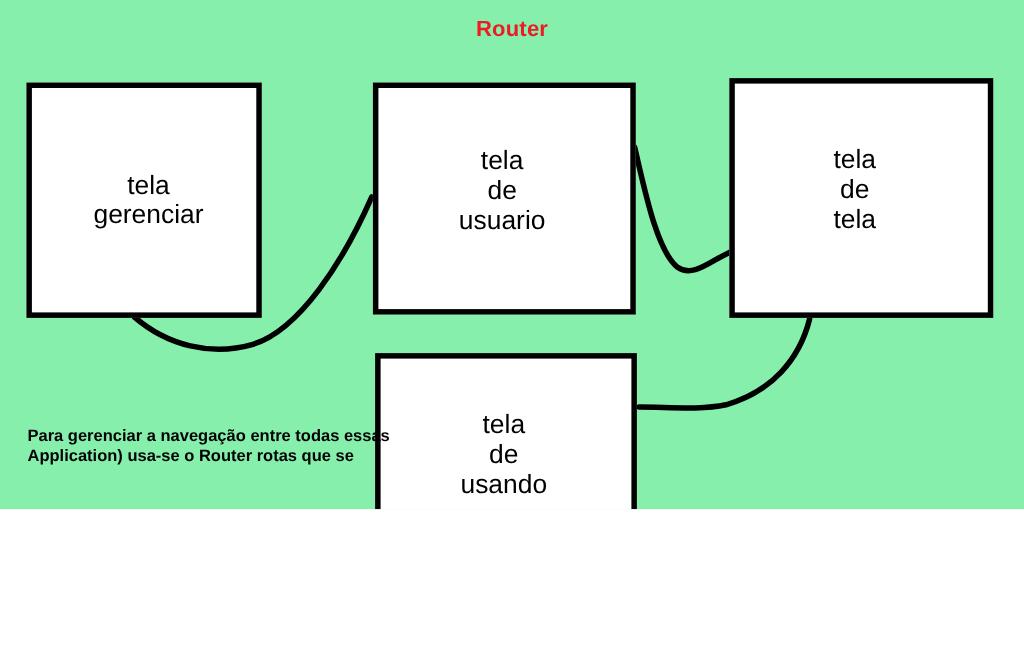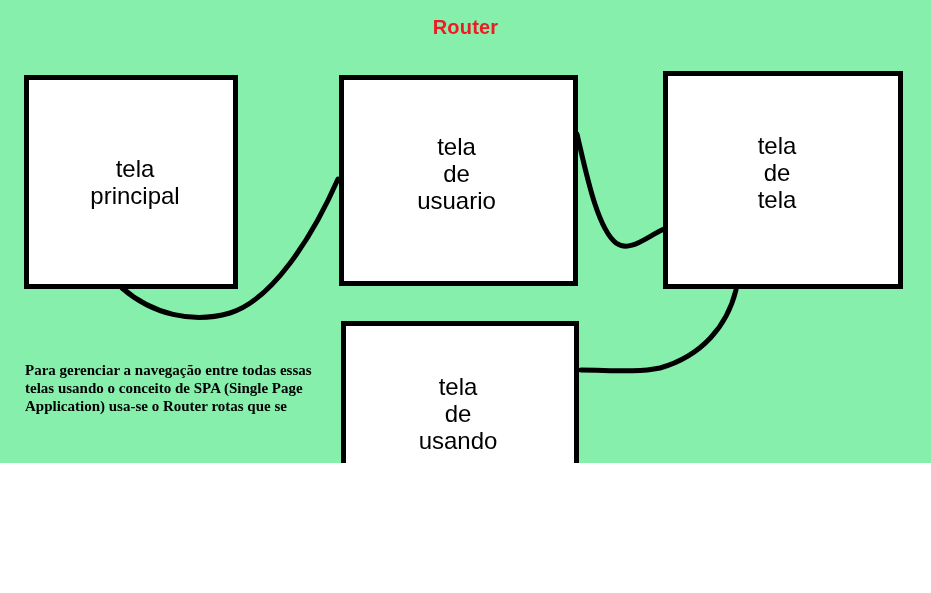--- a/index.html
+++ b/index.html
@@ -57,46 +57,45 @@
   .node-profile   { left: 341px; top: 321px; width: 238px; height: 212px; }
 
   .node-principal .node-text { transform: translate(4px, 0); }
   .node-cadastro  .node-text { transform: translate(-2px, -7px); }
   .node-login     .node-text { transform: translate(-6px, -8px); }
   .node-profile   .node-text { transform: translate(-2px, -14px); }
 
   .note {
     position: absolute;
     left: 25px;
-    top: 362px;
+    top: 388px;
     font-size: 15px;
     line-height: 17.8px;
     font-weight: bold;
     color: #000000;
     white-space: nowrap;
-    font-family: Liberation Serif, serif;
   }
 </style>
 </head>
 <body>
 
 <div class="canvas">
 
   <div class="diagram-title">Router</div>
 
   <svg class="connectors" viewBox="0 0 931 593" xmlns="http://www.w3.org/2000/svg">
     <path d="M 122 288 C 152 314, 192 324, 230 313 C 272 300, 312 238, 338 179" fill="none" stroke="#000000" stroke-width="5" stroke-linecap="round"></path>
     <path d="M 577 134 C 586 172, 597 228, 616 243 C 630 253, 646 237, 664 229" fill="none" stroke="#000000" stroke-width="5" stroke-linecap="round"></path>
     <path d="M 736 290 C 727 326, 702 356, 660 368 C 636 373, 608 370, 581 370" fill="none" stroke="#000000" stroke-width="5" stroke-linecap="round"></path>
   </svg>
 
   <div class="node node-principal">
     <div class="node-text">
       <div>tela</div>
-      <div>principal</div>
+      <div>gerenciar</div>
     </div>
   </div>
 
   <div class="node node-cadastro">
     <div class="node-text">
       <div>tela</div>
       <div>de</div>
       <div>usuario</div>
     </div>
   </div>
@@ -112,17 +111,16 @@
   <div class="node node-profile">
     <div class="node-text">
       <div>tela</div>
       <div>de</div>
       <div>usando</div>
     </div>
   </div>
 
   <div class="note">
     <div>Para gerenciar a navegação entre todas essas</div>
-    <div>telas usando o conceito de SPA (Single Page</div>
     <div>Application) usa-se o Router rotas que se</div>
   </div>
 
 </div>
 
 </body></html>

